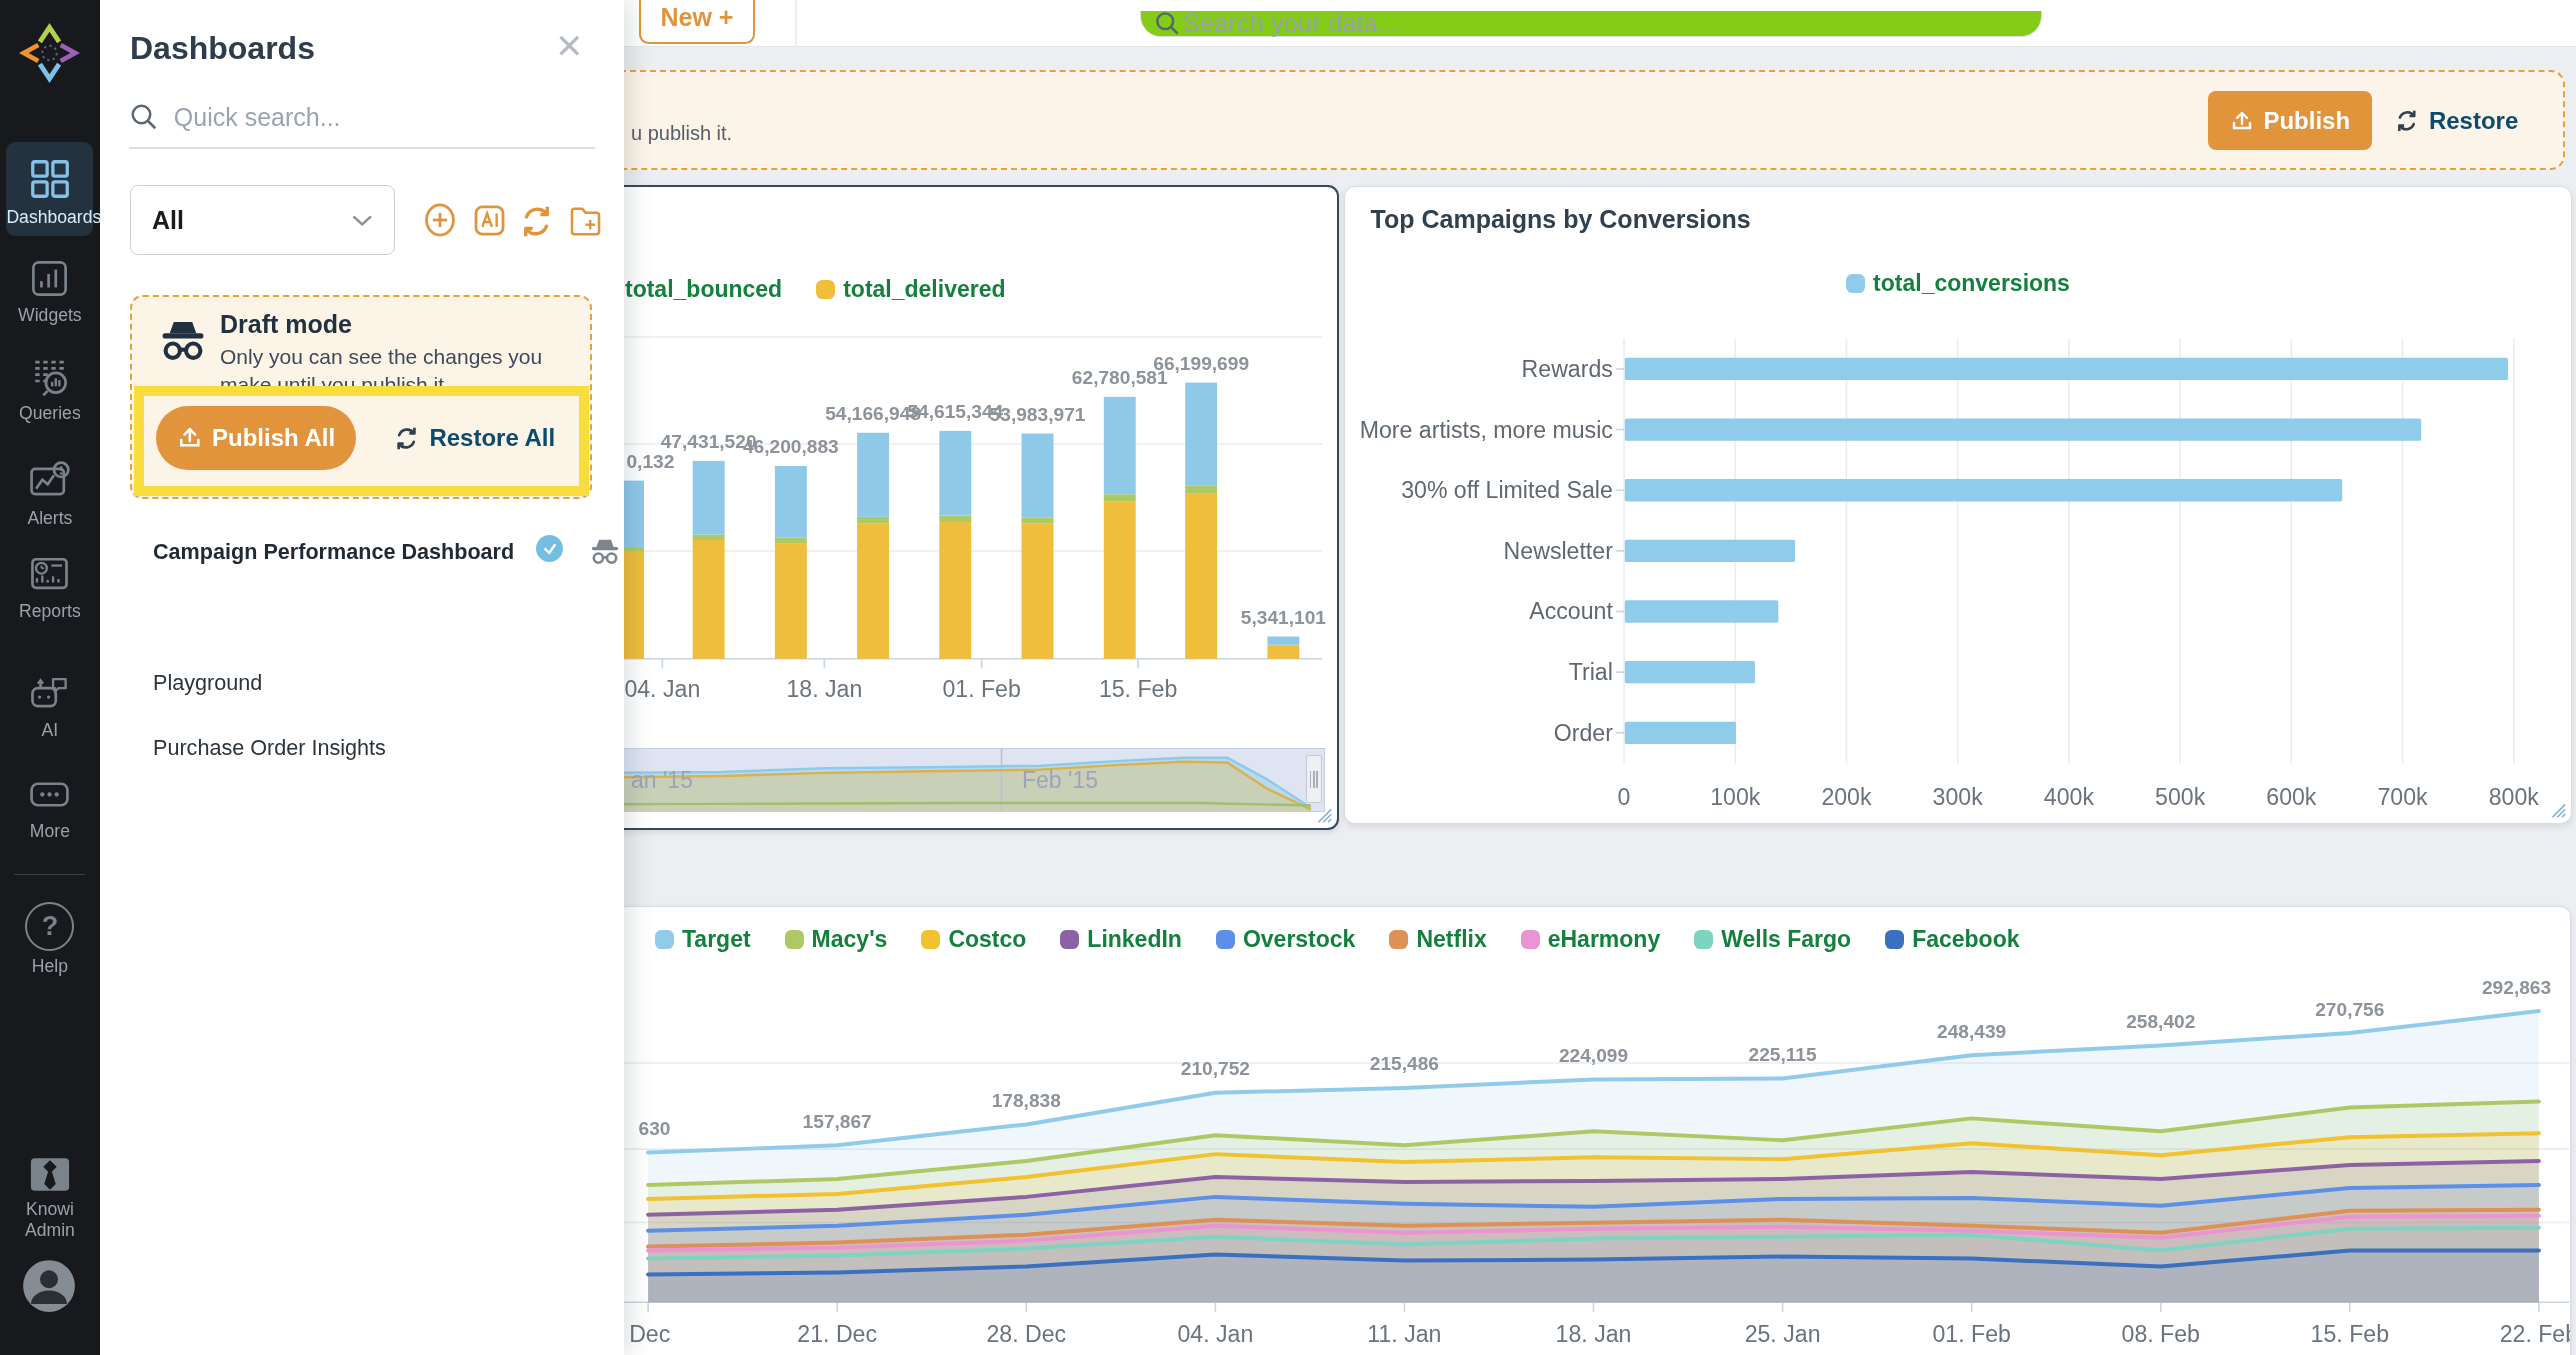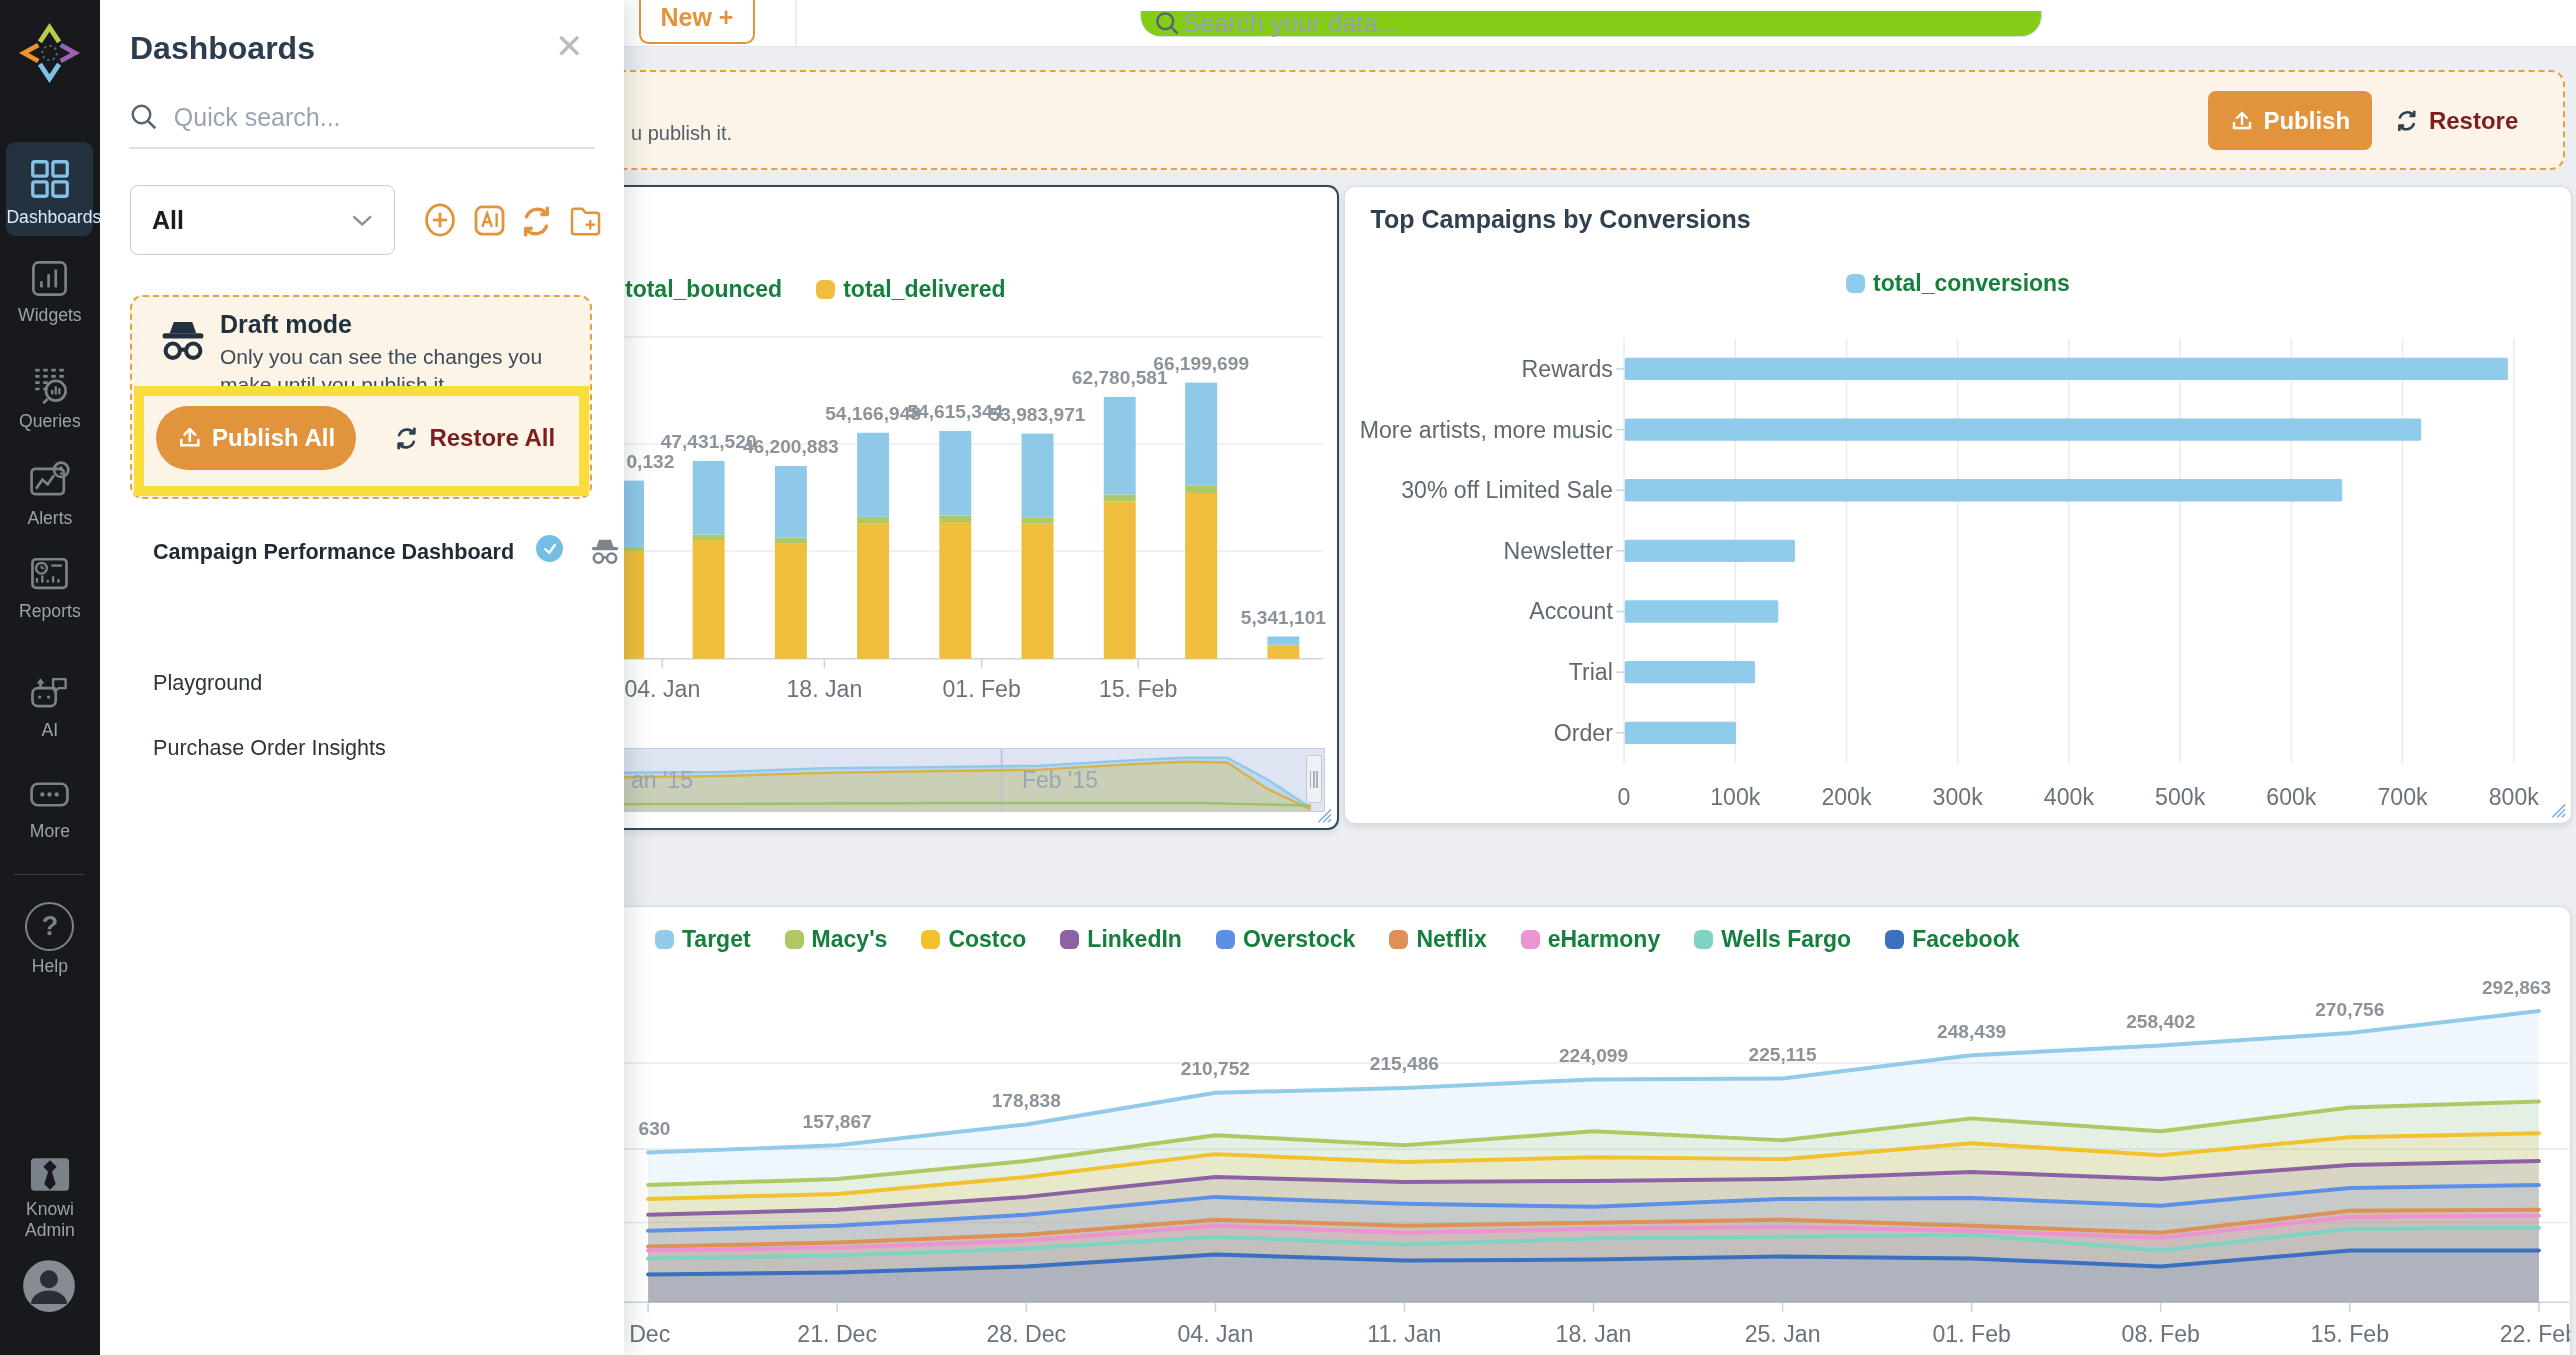--- a/index.html
+++ b/index.html
@@ -19,21 +19,21 @@
            color:#e2943d;font-weight:bold;font-size:25px;justify-content:center;background:#fff;z-index:2;}
   #topbar-sep{left:795px;top:0;width:1.6px;height:46px;background:#ecedef;z-index:2;}
   #main-search{left:1140px;top:11px;width:902px;height:26px;border:1.6px solid #dbdfe4;border-radius:0 0 21px 21px;
                border-top:none;background:#84cc16;z-index:2;padding-left:12.8px;box-sizing:border-box;}
   #main-search input{border:none;outline:none;font-size:25.6px;color:#4a5560;width:719px;background:transparent;
                font-family:"Liberation Sans",sans-serif;}
   #main-search input::placeholder{color:#97a1ae;}
   #banner{left:86px;top:70px;right:11.2px;height:96px;background:#fcf4e9;border:2.4px dashed #e5a13e;border-radius:14.4px;z-index:2;}
   #banner-text{left:543px;top:50px;font-size:20px;color:#55606b;}
   .btn-orange{background:#e2943d;color:#fff;font-weight:bold;border-radius:8px;justify-content:center;gap:9.6px;cursor:pointer;}
-  .btn-ghost{color:#7f1d1d;font-weight:bold;justify-content:center;gap:9.6px;cursor:pointer;}
+  .btn-ghost{color:#0c4a6e;font-weight:bold;justify-content:center;gap:9.6px;cursor:pointer;}
   
   .card{background:#fff;border:1.6px solid #d9dde2;border-radius:11.2px;box-shadow:0 2.4px 6.4px rgba(40,50,60,.10);overflow:hidden;z-index:1;}
   #card1{left:479px;top:185px;width:856px;height:641px;border:2.4px solid #33495c;}
   #card2{left:1344px;top:186px;width:1226px;height:636px;}
   #card3{left:616px;top:906px;width:1953px;height:495px;}
   .widget-title{font-size:25px;font-weight:bold;color:#31404f;}
   .leg-dot{width:19px;height:19px;border-radius:6.4px;display:inline-block;}
   .leg-lbl{font-size:23px;font-weight:bold;color:#15803d;margin-left:8px;}
   .leg-item{display:flex;align-items:center;margin-right:34px;cursor:pointer;}
   
@@ -467,21 +467,21 @@
   <div class="abs side-item" style="top:257px;">
     <svg class="side-ic" width="43" height="43" viewBox="0 0 48 48">
       <rect x="6" y="6" width="36" height="36" rx="6" fill="none" stroke="#7a828a" stroke-width="3"></rect>
       <line x1="15" y1="34" x2="15" y2="27" stroke="#7a828a" stroke-width="3"></line>
       <line x1="23" y1="34" x2="23" y2="19" stroke="#7a828a" stroke-width="3"></line>
       <line x1="31" y1="34" x2="31" y2="14" stroke="#7a828a" stroke-width="3"></line>
     </svg>
     <span class="lbl">Widgets</span>
   </div>
 
-  <div class="abs side-item" style="top:363px;">
+  <div class="abs side-item" style="top:355px;">
     <svg class="side-ic" width="43" height="43" viewBox="0 0 48 48">
       <g stroke="#7a828a" stroke-width="3" stroke-dasharray="5 4">
         <line x1="8" y1="8" x2="40" y2="8"></line>
           <line x1="8" y1="15" x2="40" y2="15"></line>
         <line x1="8" y1="22" x2="26" y2="22"></line>
           <line x1="8" y1="29" x2="22" y2="29"></line>
       </g>
       <circle cx="31" cy="31" r="11" fill="none" stroke="#7a828a" stroke-width="3"></circle>
       <line x1="27" y1="35" x2="27" y2="30" stroke="#7a828a" stroke-width="2.6"></line>
       <line x1="31" y1="35" x2="31" y2="26" stroke="#7a828a" stroke-width="2.6"></line>

